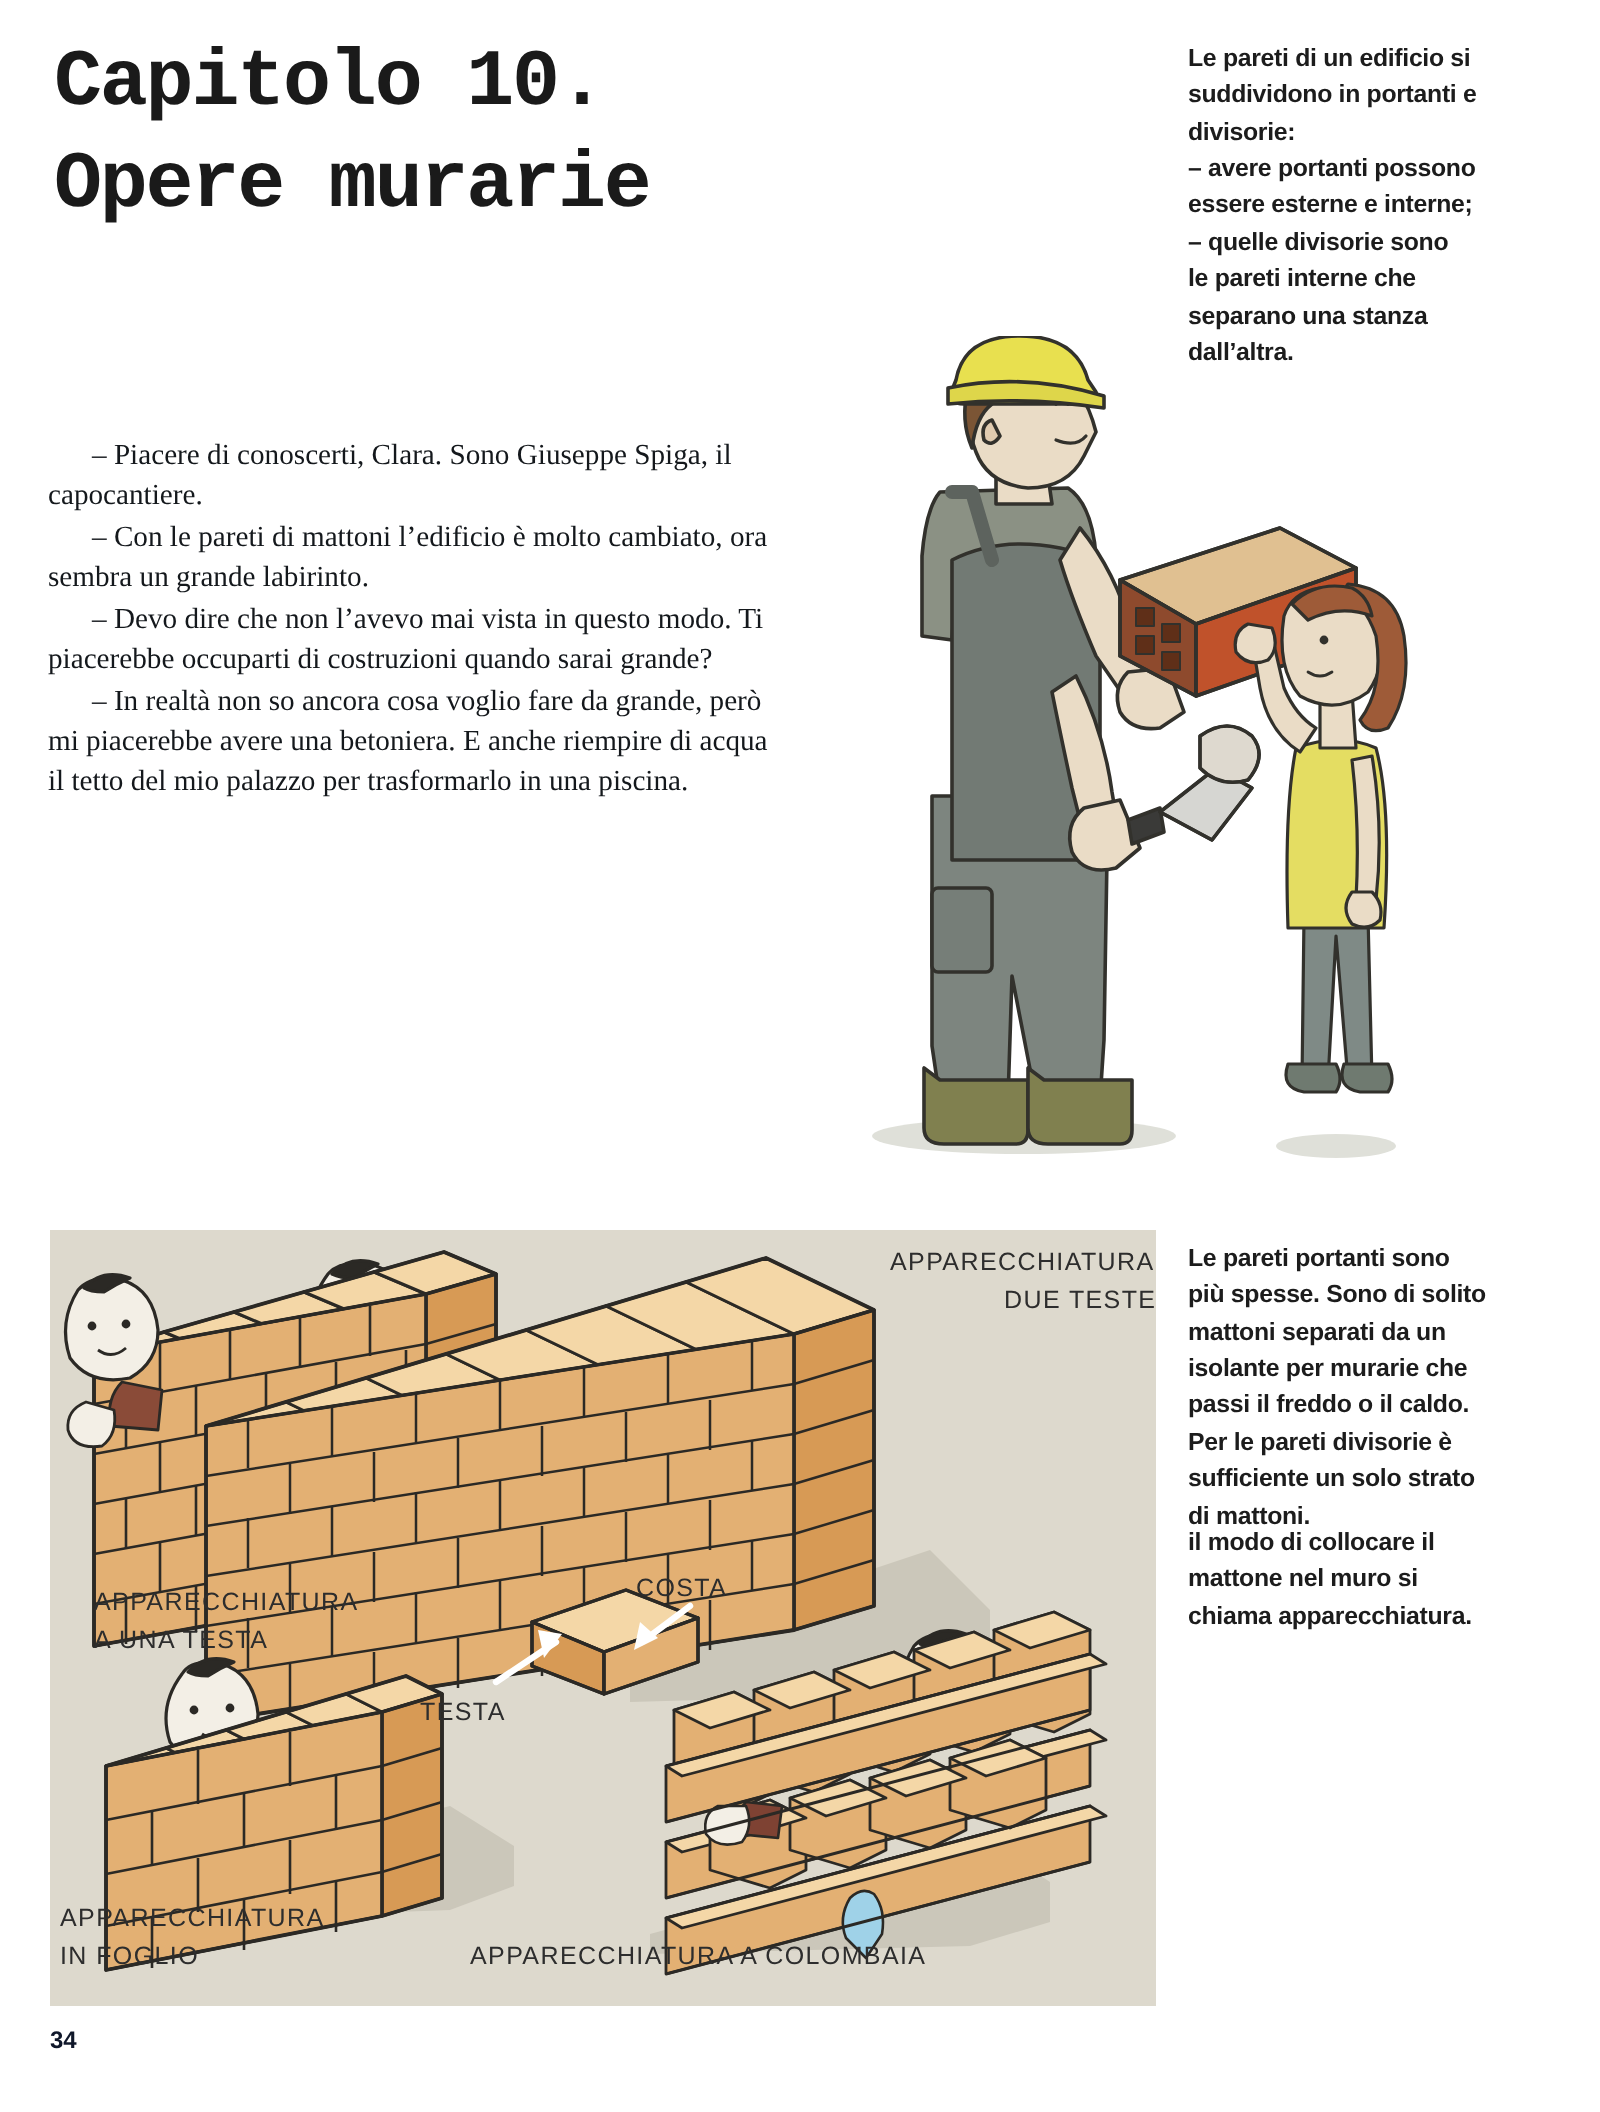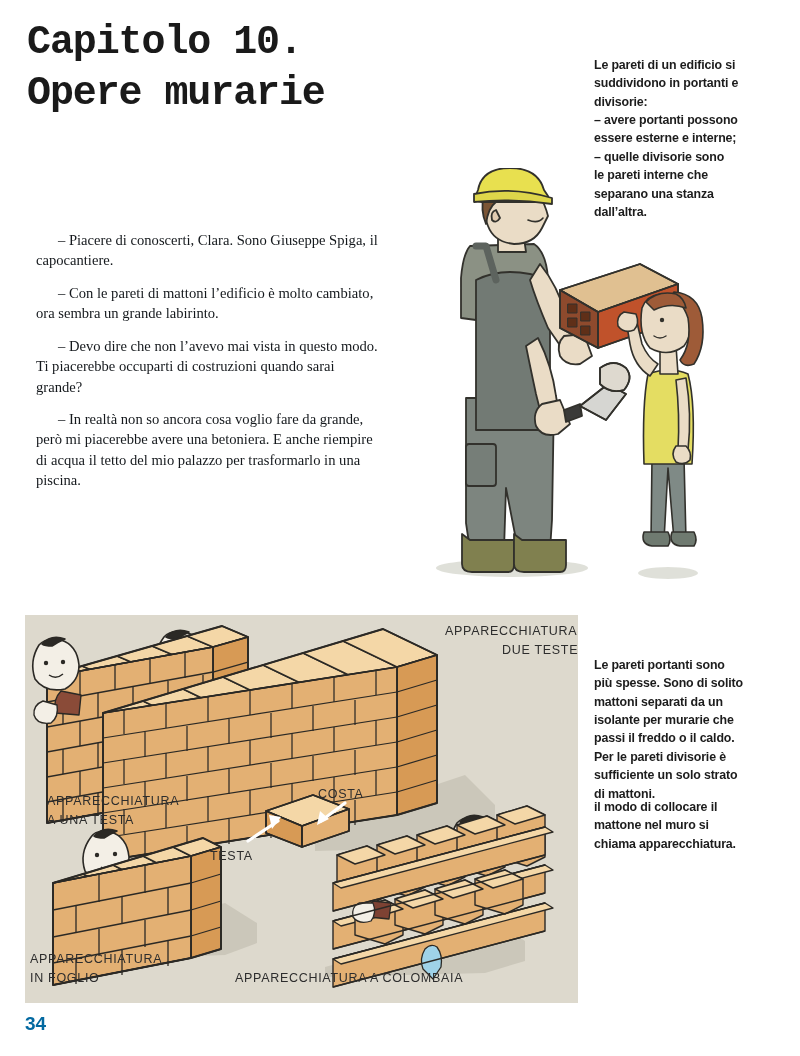--- a/index.html
+++ b/index.html
@@ -32,40 +32,39 @@
 
   
   .side-note {
     position: absolute;
     font-family: "Liberation Sans", sans-serif;
     font-weight: bold;
     font-size: 12.4px;
     line-height: 1.48;
     color: #1c1c1c;
     letter-spacing: -0.15px;
-    margin-top: 36px;
   }
   .side-note .nline { display: block; white-space: nowrap; }
   #note-top { left: 594px; top: 20px; width: 200px; }
   #note-mid { left: 594px; top: 620px; width: 200px; }
   #note-bot { left: 594px; top: 762px; width: 200px; }
 
   
   .body-text {
     position: absolute;
     left: 24px;
     top: 218px;
     width: 368px;
     font-family: "Liberation Serif", serif;
     font-size: 14.6px;
     line-height: 1.40;
     color: #14181c;
     text-align: left;
   }
-  .body-text p { margin: 12px; text-indent: 22px; }
+  .body-text p { margin: 0; text-indent: 22px; }
 
   
   #illo-top {
     position: absolute;
     left: 430px;
     top: 168px;
     width: 310px;
     height: 425px;
   }
 
@@ -79,22 +78,22 @@
     background: #ddd9cd;
   }
 
   
   .page-number {
     position: absolute;
     left: 25px;
     top: 1013px;
     font-family: "Liberation Sans", sans-serif;
     font-weight: bold;
-    font-size: 19px;
-    color: #0369a1;
+    font-size: 12px;
+    color: #0f172a;
   }
 
   svg { display: block; }
   .handlabel {
     font-family: "Liberation Sans", sans-serif;
     font-size: 12.5px;
     fill: #2d2d2d;
     letter-spacing: 0.7px;
   }
 </style>

